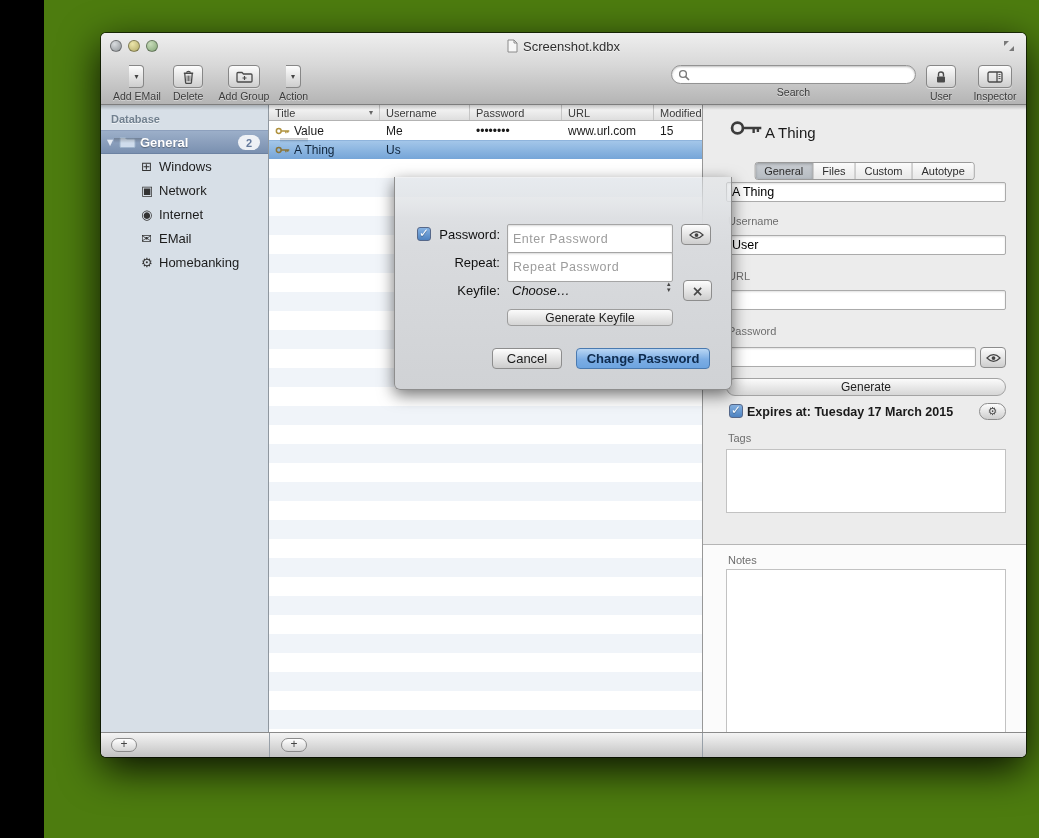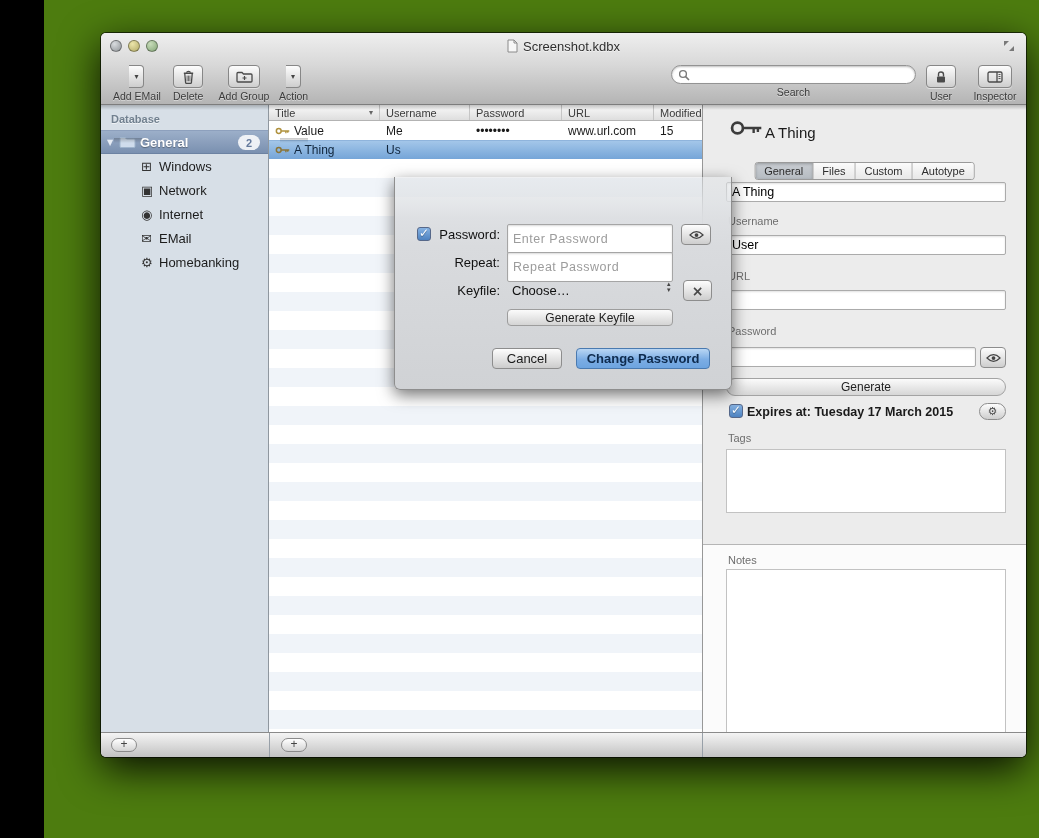--- a/index.html
+++ b/index.html
@@ -115,21 +115,21 @@
            box-shadow:0 5px 16px rgba(0,0,0,0.55); }
   .sh-row { position:absolute; left:0; width:100%; height:22px; }
   .sh-label { position:absolute; left:0; top:3px; width:105px; text-align:right; font-size:13px; color:#111; }
   .sh-cb { position:absolute; left:22px; top:3px; }
   .sh-field { position:absolute; left:112px; top:0; width:166px; height:21px; border:1px solid #a5a5a5; border-radius:2px;
               background:#fff; font-size:12.5px; letter-spacing:0.5px; padding:14px 5px; outline:none;
               box-shadow:inset 0 1px 2px rgba(0,0,0,0.15); }
   .sh-field::placeholder, .ins-field::placeholder { color:#9c9c9c; }
   .sh-sqbtn { position:absolute; top:0; width:30px; height:21px; display:flex; align-items:center; justify-content:center;
               background:linear-gradient(#fdfdfd,#cecece); border:1px solid #8d8d8d; border-radius:4px; }
-  .popup-text { position:absolute; left:117px; top:3px; font-size:13px; color:#111; }
+  .popup-text { position:absolute; left:117px; top:3px; font-size:13px; color:#111;font-style:italic; }
   .stepper { position:absolute; left:272px; top:1px; display:flex; flex-direction:column; align-items:center;
              font-size:7px; line-height:6px; color:#444; font-family:"DejaVu Sans",sans-serif; }
   .gen-keyfile { position:absolute; left:112px; top:132px; width:166px; height:17px; border-radius:4px;
                  background:linear-gradient(#fbfbfb,#d4d4d4); border:1px solid #9d9d9d;
                  font-size:12px; color:#222; display:flex; align-items:center; justify-content:center; }
   .sh-btn { position:absolute; top:171px; height:21px; border-radius:4px; font-size:13px;
             display:flex; align-items:center; justify-content:center;
             background:linear-gradient(#fdfdfd,#cccccc); border:1px solid #8d8d8d; color:#1a1a1a; }
   .sh-btn.cancel { left:97px; width:70px; }
   .sh-btn.confirm { left:181px; width:134px; background:linear-gradient(#b9d6f4,#7cadе4 55%,#6da4e0);

